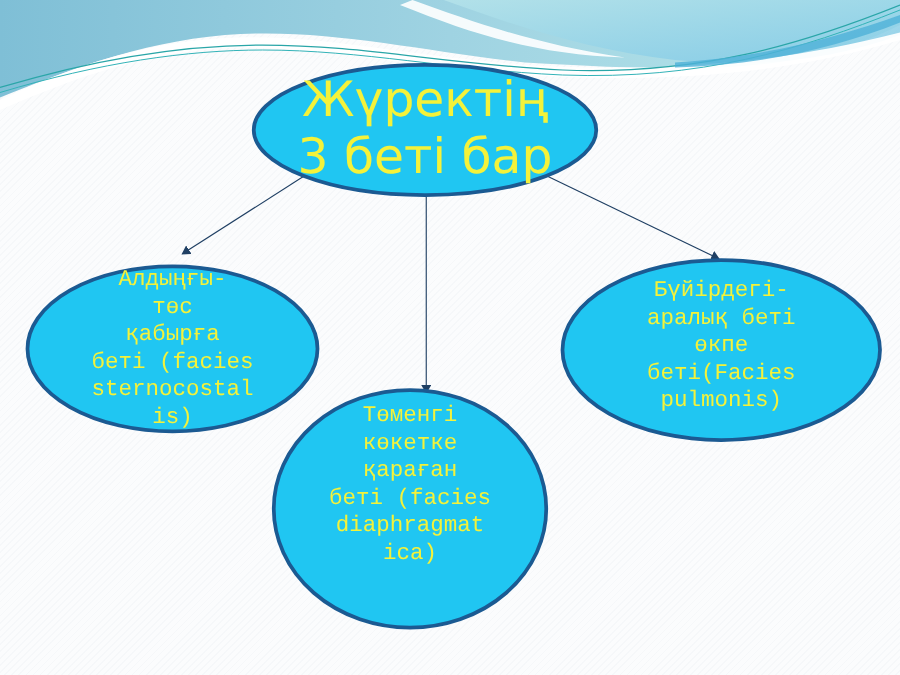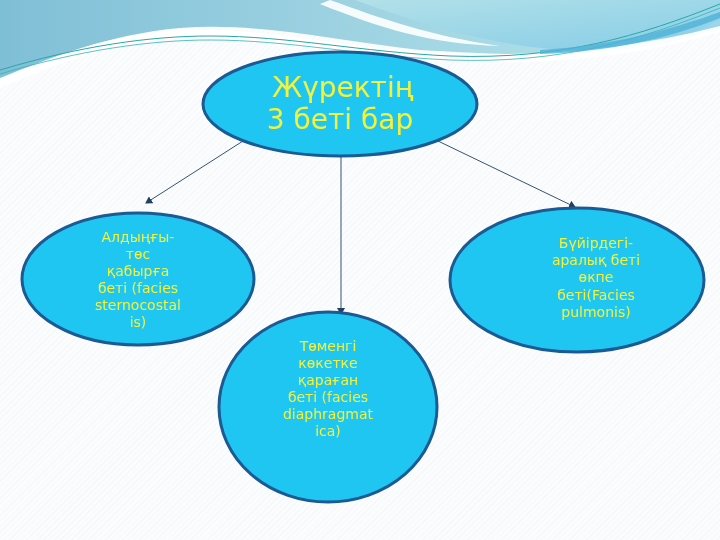--- a/index.html
+++ b/index.html
@@ -11,22 +11,22 @@
   .bg-texture {
     position: absolute; inset: 0;
     background-image: repeating-linear-gradient(135deg, rgba(200,210,220,0.10) 0 1px, transparent 1px 4px);
   }
   svg.layer { position: absolute; left: 0; top: 0; }
   .node {
     position: absolute; display: flex; align-items: center; justify-content: center;
     text-align: center; color: #f4f23a; white-space: pre-line; line-height: 1.2;
     pointer-events: none;
   }
-  .node-title { font-size: 28px; line-height: 1.15; text-align: right; }
-  .node-sub { font-size: 14px; line-height: 1.22; }
+  .node-title { font-size: 39px; line-height: 1.15; }
+  .node-sub { font-size: 18px; line-height: 1.22; font-family: Liberation Mono, monospace; }
 </style>
 </head>
 <body>
 
 <div class="bg-texture"></div>
 
 <svg class="layer" width="720" height="540" viewBox="0 0 720 540">
   <defs>
     <linearGradient id="gTop" x1="0" y1="0" x2="1" y2="0">
       <stop offset="0" stop-color="#7fbfd6"></stop>
@@ -78,17 +78,17 @@
 sternocostal
 is)</div>
 
 <div class="node node-sub" style="left:238px; top:300px; width:180px; height:178px;">Төменгі
 көкетке
 қараған
 беті (facies
 diaphragmat
 ica)</div>
 
-<div class="node node-sub" style="left:489px; top:202px; width:214px; height:152px;">Бүйірдегі-
+<div class="node node-sub" style="left:470px; top:202px; width:214px; height:152px;">Бүйірдегі-
 аралық беті
 өкпе
 беті(Facies
 pulmonis)</div>
 
 </body></html>

